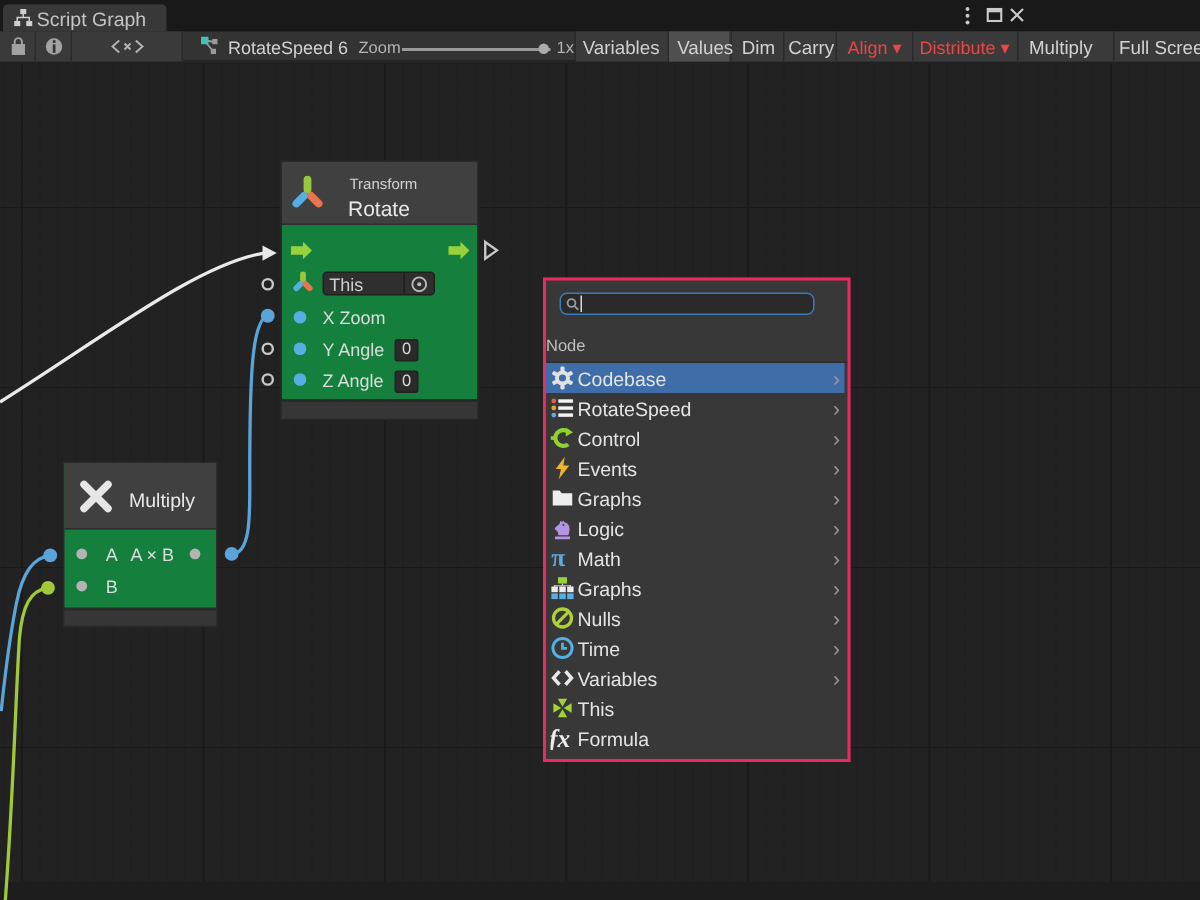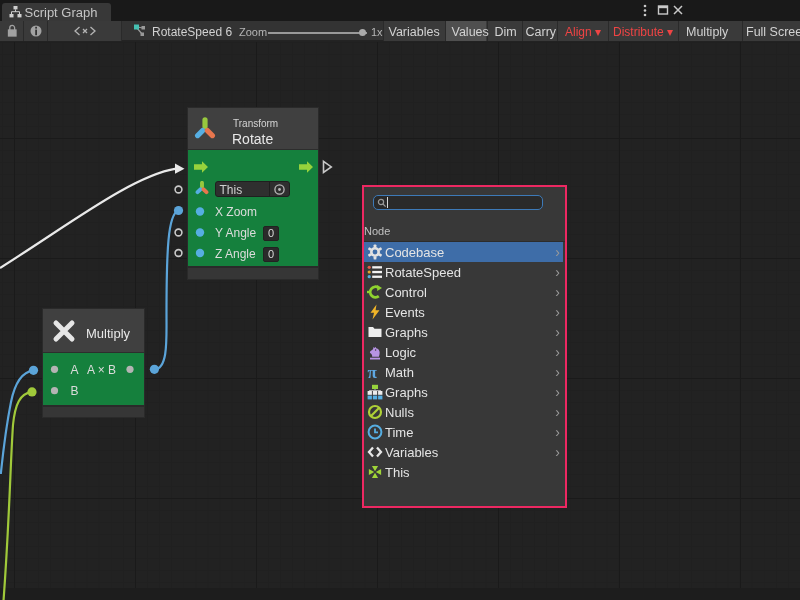--- a/index.html
+++ b/index.html
@@ -323,15 +323,21 @@
    <svg width="16" height="16" viewBox="0 0 16 16">
     <g fill="#a0d438">
     <path d="M8 7.2 L4.9 1.9 H11.1 Z"></path>
     <path d="M8 8.8 L4.9 14.1 H11.1 Z"></path>
     <path d="M7.2 8 L1.9 4.9 V11.1 Z"></path>
     <path d="M8.8 8 L14.1 4.9 V11.1 Z"></path>
           </g>
    </svg>
    <span class="txt">This</span>
   </div>
+  <div class="mrow" style="top:295px">
+   <svg width="16" height="16" viewBox="0 0 16 16">
+    <text x="-1" y="14" font-family="Liberation Serif,serif" font-style="italic" font-weight="bold" font-size="17" fill="#ececec">fx</text>
+   </svg>
+   <span class="txt">Formula</span>
+  </div>
  </div>
 
 </div>
 
 </body></html>

